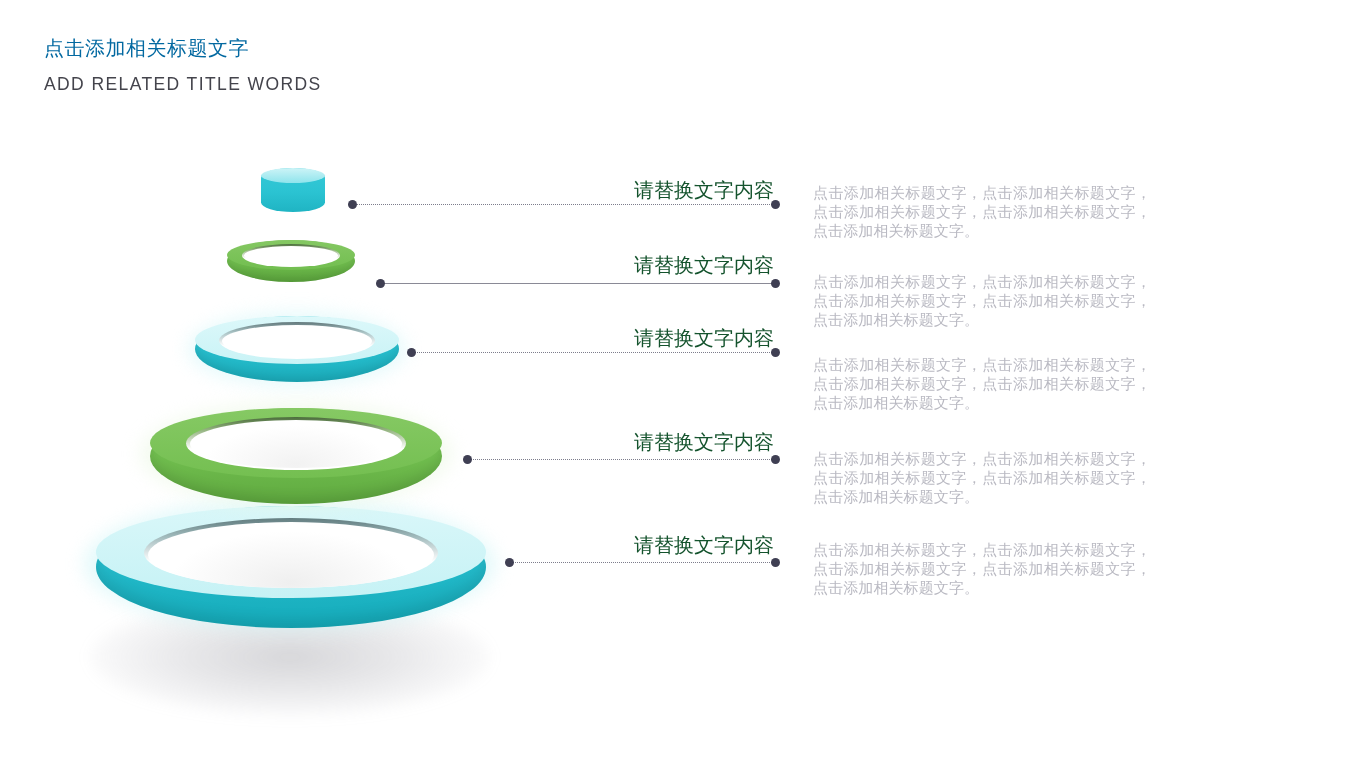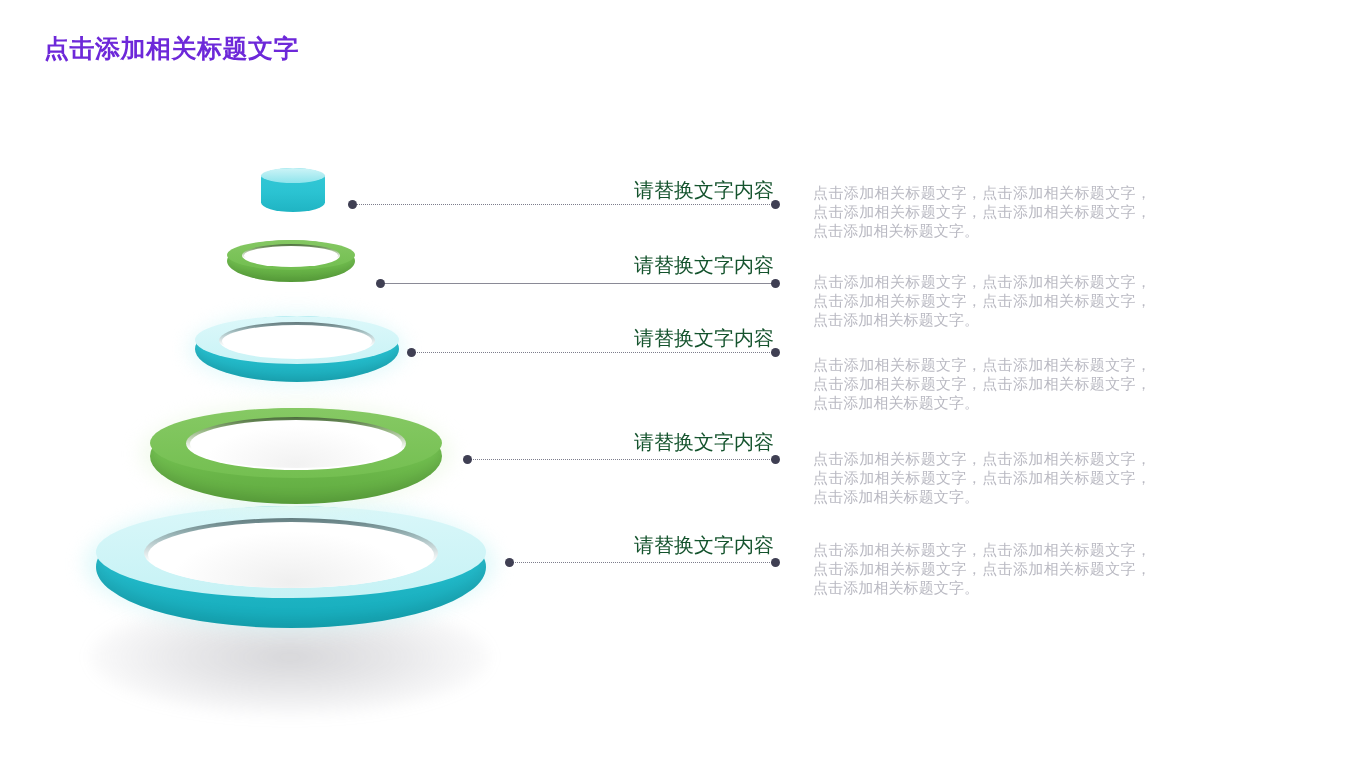--- a/index.html
+++ b/index.html
@@ -16,24 +16,24 @@
     -webkit-font-smoothing: antialiased;
   }
 
   
   #title-block {
     position: absolute;
     left: 44px;
     top: 28px;
   }
   #title-cn {
-    font-size: 25px;
+    font-size: 20px;
     line-height: 40px;
-    color: #6d28d9;
-    font-weight: 700;
+    color: #0369a1;
+    font-weight: 400;
     letter-spacing: 0.5px;
     white-space: nowrap;
   }
   #title-en {
     font-size: 17.5px;
     line-height: 24px;
     color: #44444c;
     letter-spacing: 1.4px;
     margin-top: 4px;
     white-space: nowrap;
@@ -163,20 +163,21 @@
     color: #b9b9c2;
     letter-spacing: 0.1px;
     text-align: justify;
   }
 </style>
 </head>
 <body>
 
 <div id="title-block">
   <div id="title-cn">点击添加相关标题文字</div>
+  <div id="title-en">ADD RELATED TITLE WORDS</div>
 </div>
 
 <div id="cone-stage">
 
   <div id="cone-shadow"></div>
 
   <div class="ring-halo" style="left:84px; top:378px; width:412px; height:132px; background:#CFF5F7;"></div>
   <div class="torus" style="left:96px; top:386px; width:390px; height:122px;">
     <div class="side" style="background:linear-gradient(180deg,#2CC3D2 0%,#24BACA 46%,#15ACBB 100%);
                 box-shadow: inset 0 -8px 14px rgba(0,0,0,0.10);"></div>

